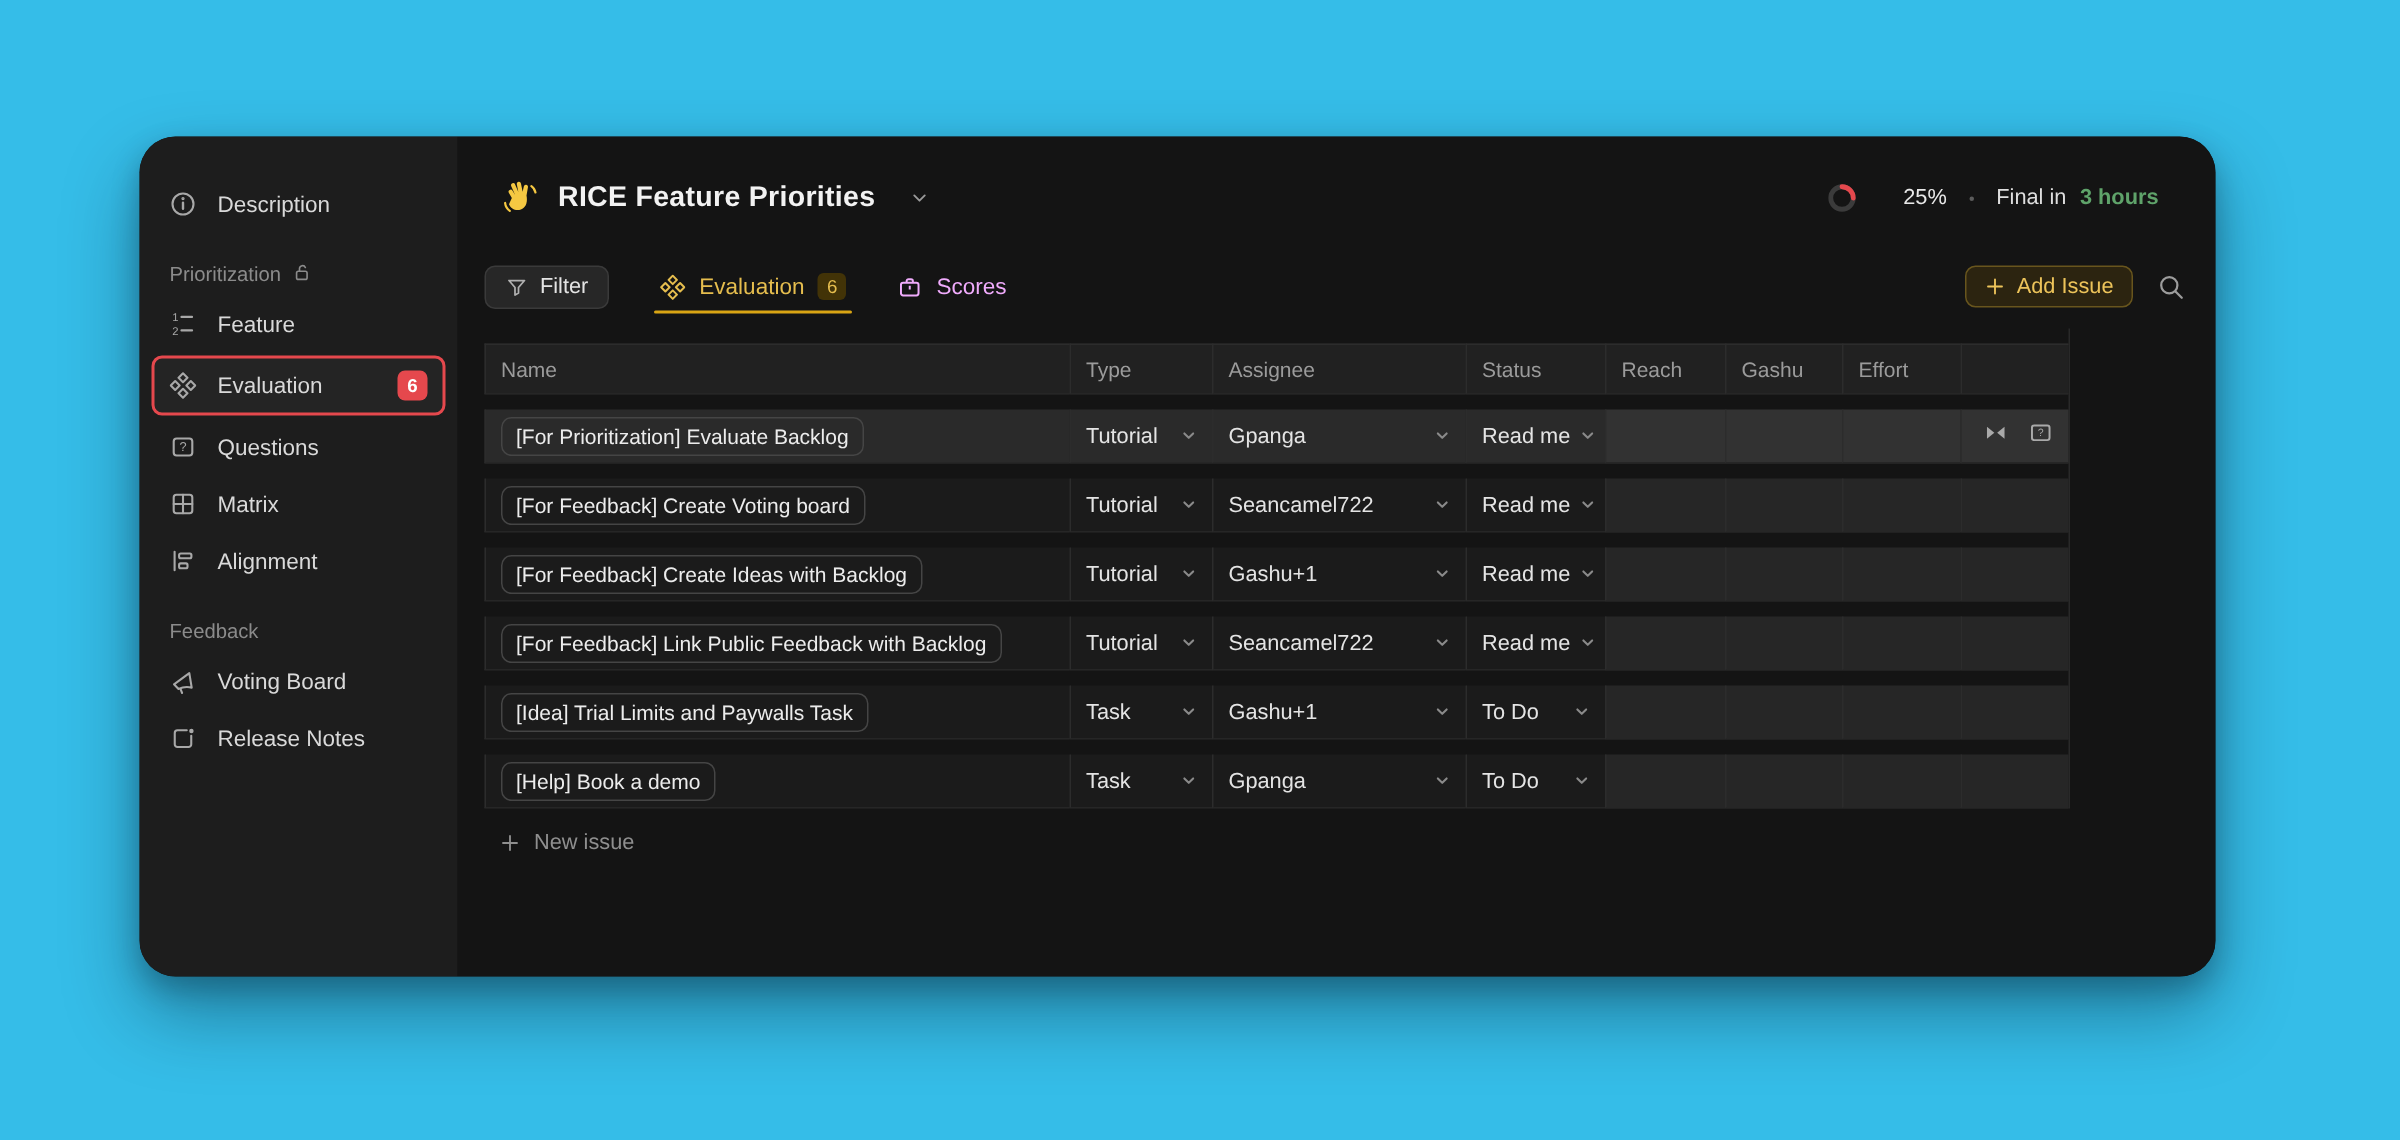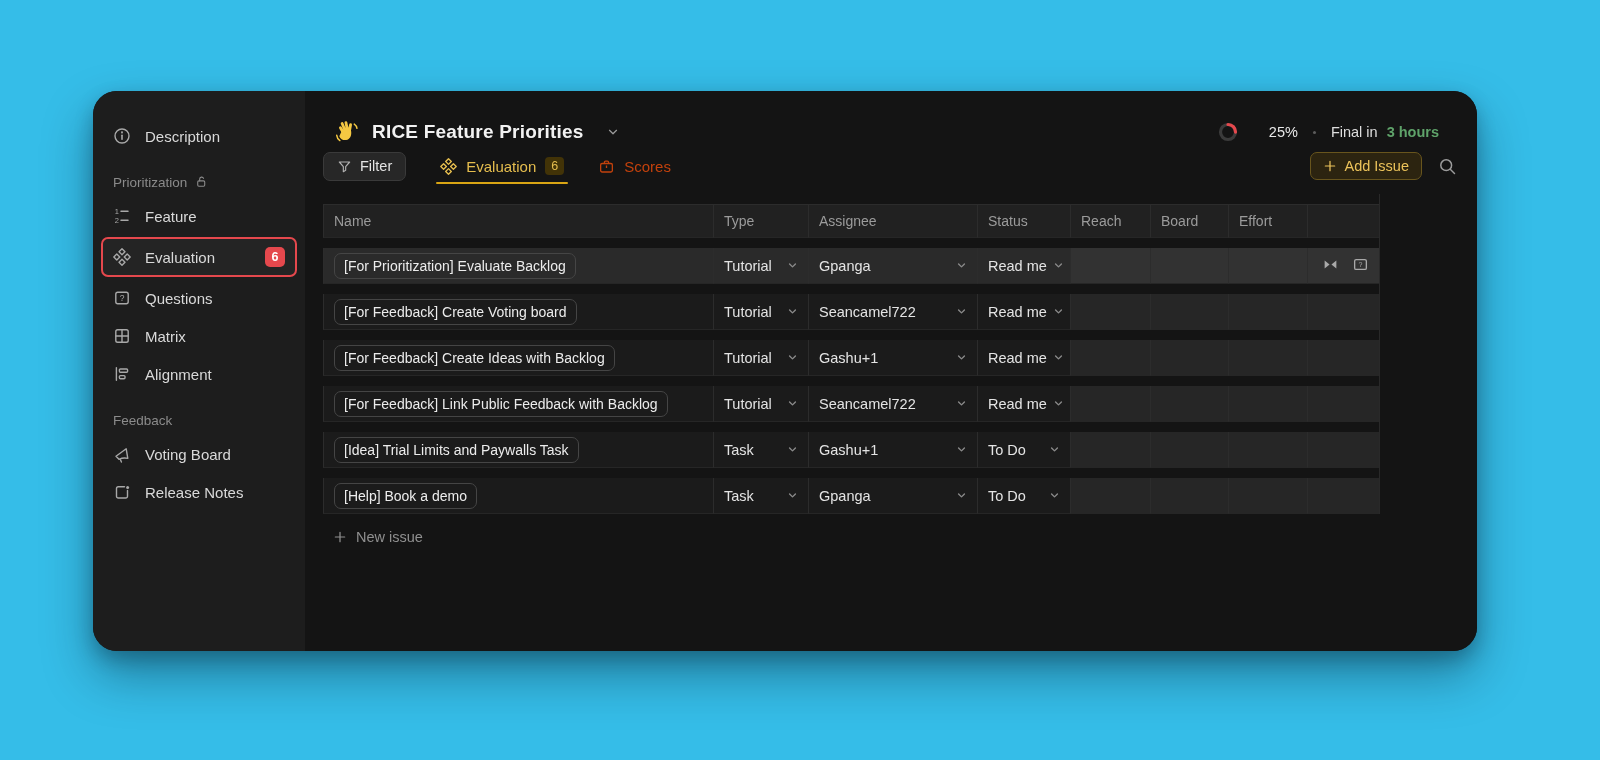--- a/index.html
+++ b/index.html
@@ -48,32 +48,32 @@
   .titlebar { display:flex; align-items:center; height:38px; }
   .hand { width:27px; height:27px; margin:0 13px 0 9px; flex:none; }
   .page-title { color:#f2f2f2; font-size:19px; font-weight:bold; letter-spacing:.2px; }
   .title-caret { margin-left:22px; color:#9a9a9a; display:flex; cursor:pointer; }
   .title-right { margin-left:auto; display:flex; align-items:center; gap:9px; margin-right:18px; }
   .pct { color:#e8e8e8; font-size:14.5px;margin-left:22px; }
   .dotsep { width:3px; height:3px; border-radius:50%; background:#5c5c5c; margin:0 6px; }
   .final-label { color:#dedede; font-size:14.5px; }
   .final-value { font-size:14.5px; font-weight:bold; }
   
-  .toolbar { display:flex; align-items:center; height:30px; }
+  .toolbar { display:flex; align-items:center; margin-top:25px; height:30px; }
   .filter-btn {
     display:flex; align-items:center; gap:8px; background:#272727; border:1px solid #3a3a3a;
     border-radius:7px; height:29px; padding:0 13px; color:#e3e3e3; font-size:14.5px; cursor:pointer;
   }
   .filter-btn svg { width:15px; height:15px; color:#b0b0b0; }
   .tab { display:flex; align-items:center; gap:9px; margin-left:34px; height:30px; position:relative; cursor:pointer; }
   .tab .ticon { display:flex; } .tab .ticon svg { width:17px; height:17px; }
   .tab-eval { color:#e5bd4e; }
   .tab-eval::after { content:""; position:absolute; left:-4px; right:-4px; bottom:-3px; height:2px; background:#d9a514; border-radius:1px; }
   .tab-eval .tab-count { background:#423307; color:#e5bd4e; font-size:12.5px; border-radius:4px; padding:2px 6px; }
-  .tab-scores { color:#c2410c; }
+  .tab-scores { color:#f0abfc; }
   .tab-label { font-size:15px; }
   .toolbar-right { margin-left:auto; display:flex; align-items:center; gap:16px; }
   .add-issue-btn {
     display:flex; align-items:center; gap:8px; background:#2c2410; border:1px solid #68551d;
     border-radius:7px; height:28px; padding:0 12px; color:#ecc35a; font-size:14.5px; cursor:pointer;
   }
   .add-issue-btn svg { width:14px; height:14px; }
   .search-btn { display:flex; color:#9c9c9c; cursor:pointer; }
   .search-btn svg { width:19px; height:19px; }
   
@@ -279,21 +279,21 @@
       </div>
     </div>
 
     <div class="table">
       <div class="trow thead" id="thead">
           <div class="cell">Name</div>
           <div class="cell">Type</div>
           <div class="cell">Assignee</div>
           <div class="cell">Status</div>
           <div class="cell">Reach</div>
-          <div class="cell">Board</div>
+          <div class="cell">Gashu</div>
           <div class="cell">Effort</div>
           <div class="cell"></div>
         </div>
       <div class="tbody" id="tbody">
           <div class="trow hl">
             <div class="cell">
               <span class="name-pill">[For Prioritization] Evaluate Backlog</span>
             </div>
             <div class="cell cell-split">
               <span>Tutorial</span>

